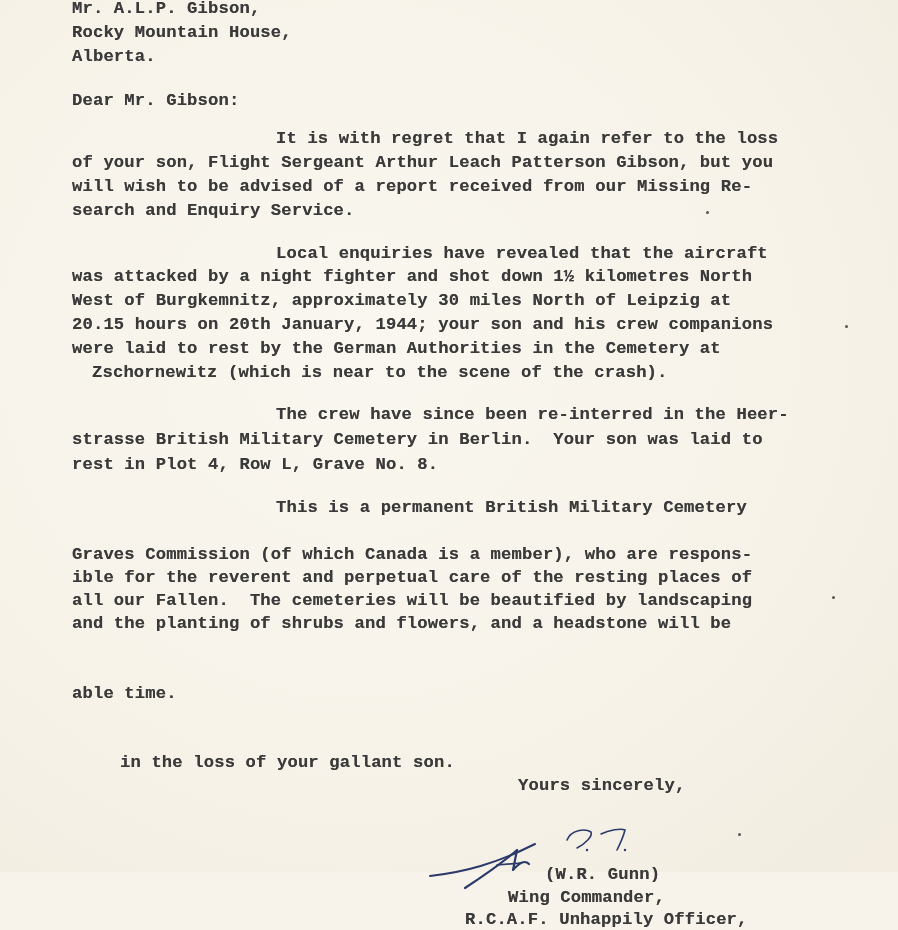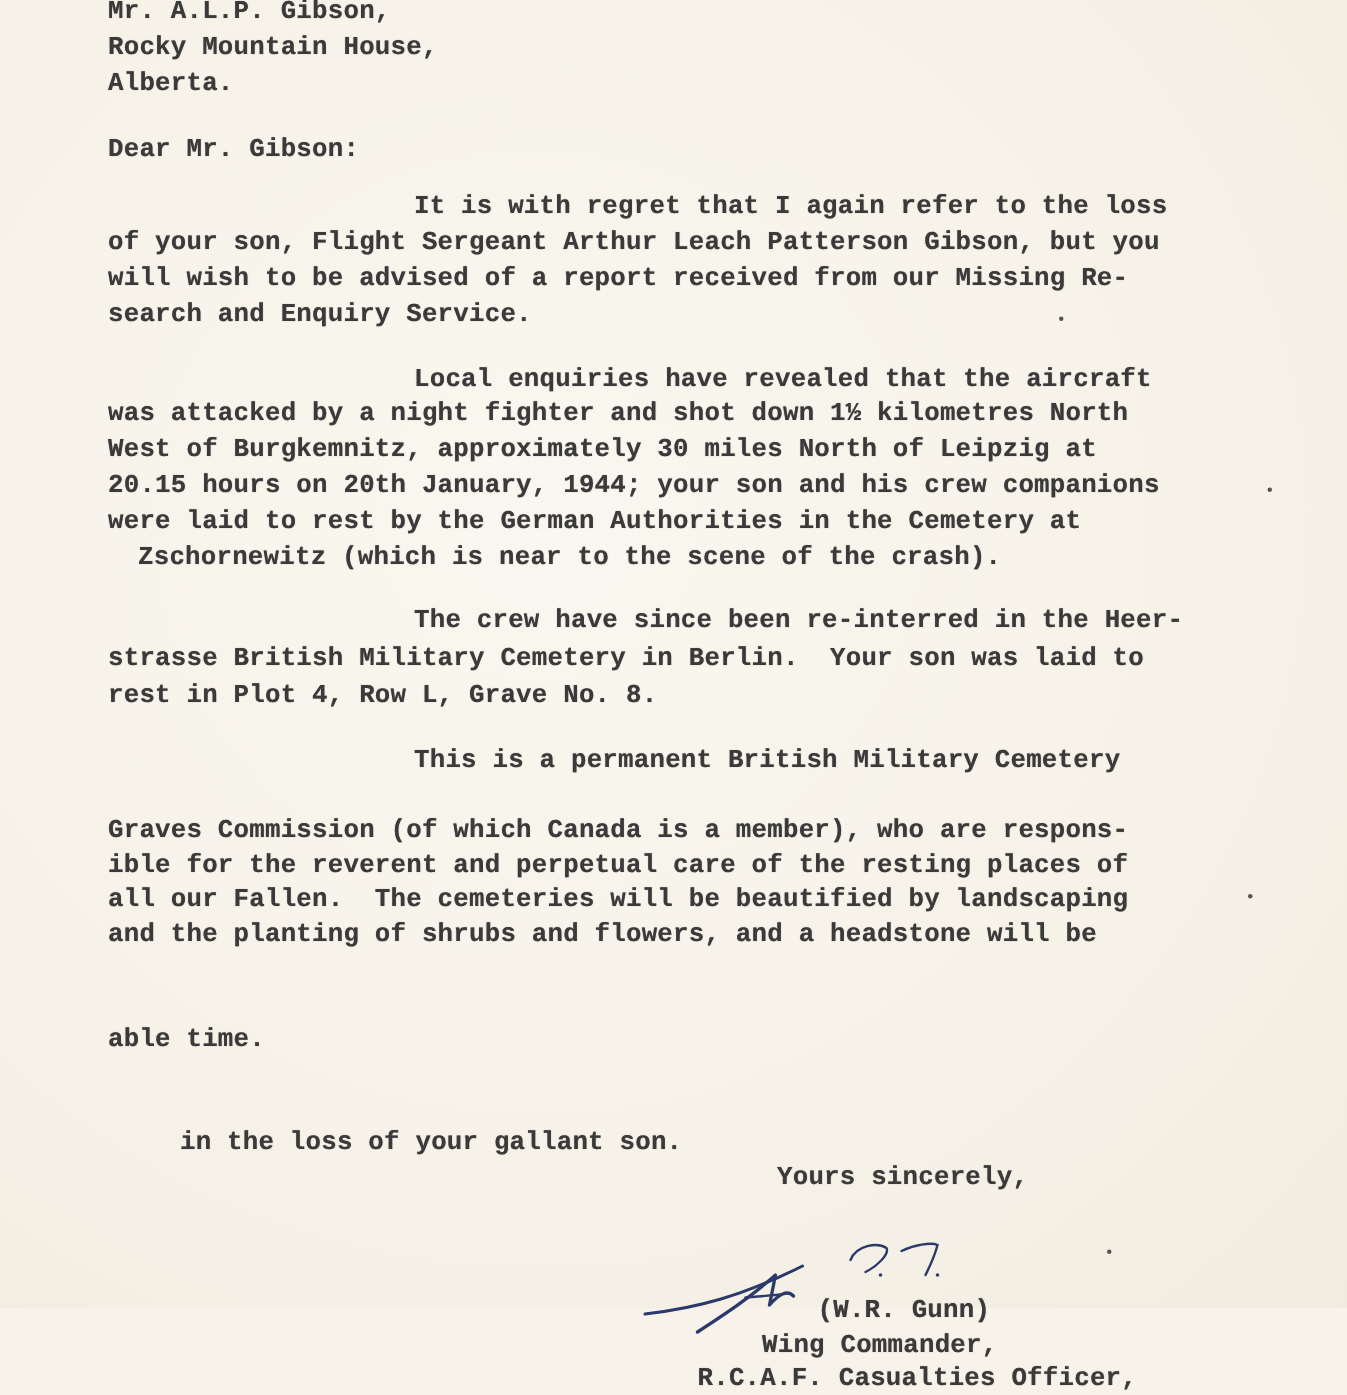--- a/index.html
+++ b/index.html
@@ -87,19 +87,19 @@
     <path d="M40 68 C 60 55, 75 45, 92 30 L 88 50 C 95 42, 100 40, 104 44" stroke="#2b3a6b" stroke-width="2.2" fill="none" stroke-linecap="round" stroke-linejoin="round"></path>
     <path d="M72 45 L 96 43" stroke="#2b3a6b" stroke-width="1.6" fill="none" stroke-linecap="round"></path>
     <path d="M142 20 C 146 10, 160 8, 166 12 C 168 16, 160 24, 152 28" stroke="#2b3a6b" stroke-width="1.6" fill="none" stroke-linecap="round"></path>
     <path d="M176 14 C 184 10, 196 8, 200 10 C 198 18, 194 26, 192 30" stroke="#2b3a6b" stroke-width="1.6" fill="none" stroke-linecap="round"></path>
     <circle cx="162" cy="30" r="1.2" fill="#2b3a6b"></circle>
     <circle cx="200" cy="30" r="1.2" fill="#2b3a6b"></circle>
   </svg>
 
   <div class="line" style="left:545px; top:865px;">(W.R. Gunn)</div>
   <div class="line" style="left:508px; top:888px;">Wing Commander,</div>
-  <div class="line" style="left:465px; top:910px;">R.C.A.F. Casualties Officer,</div>
+  <div class="line" style="left:465px; top:910px;">R.C.A.F. Unhappily Officer,</div>
 
   <div class="speck" style="left:706px; top:211px;"></div>
   <div class="speck" style="left:738px; top:833px;"></div>
   <div class="speck" style="left:832px; top:596px;"></div>
   <div class="speck" style="left:845px; top:325px;"></div>
 </div>
 
 </body></html>

